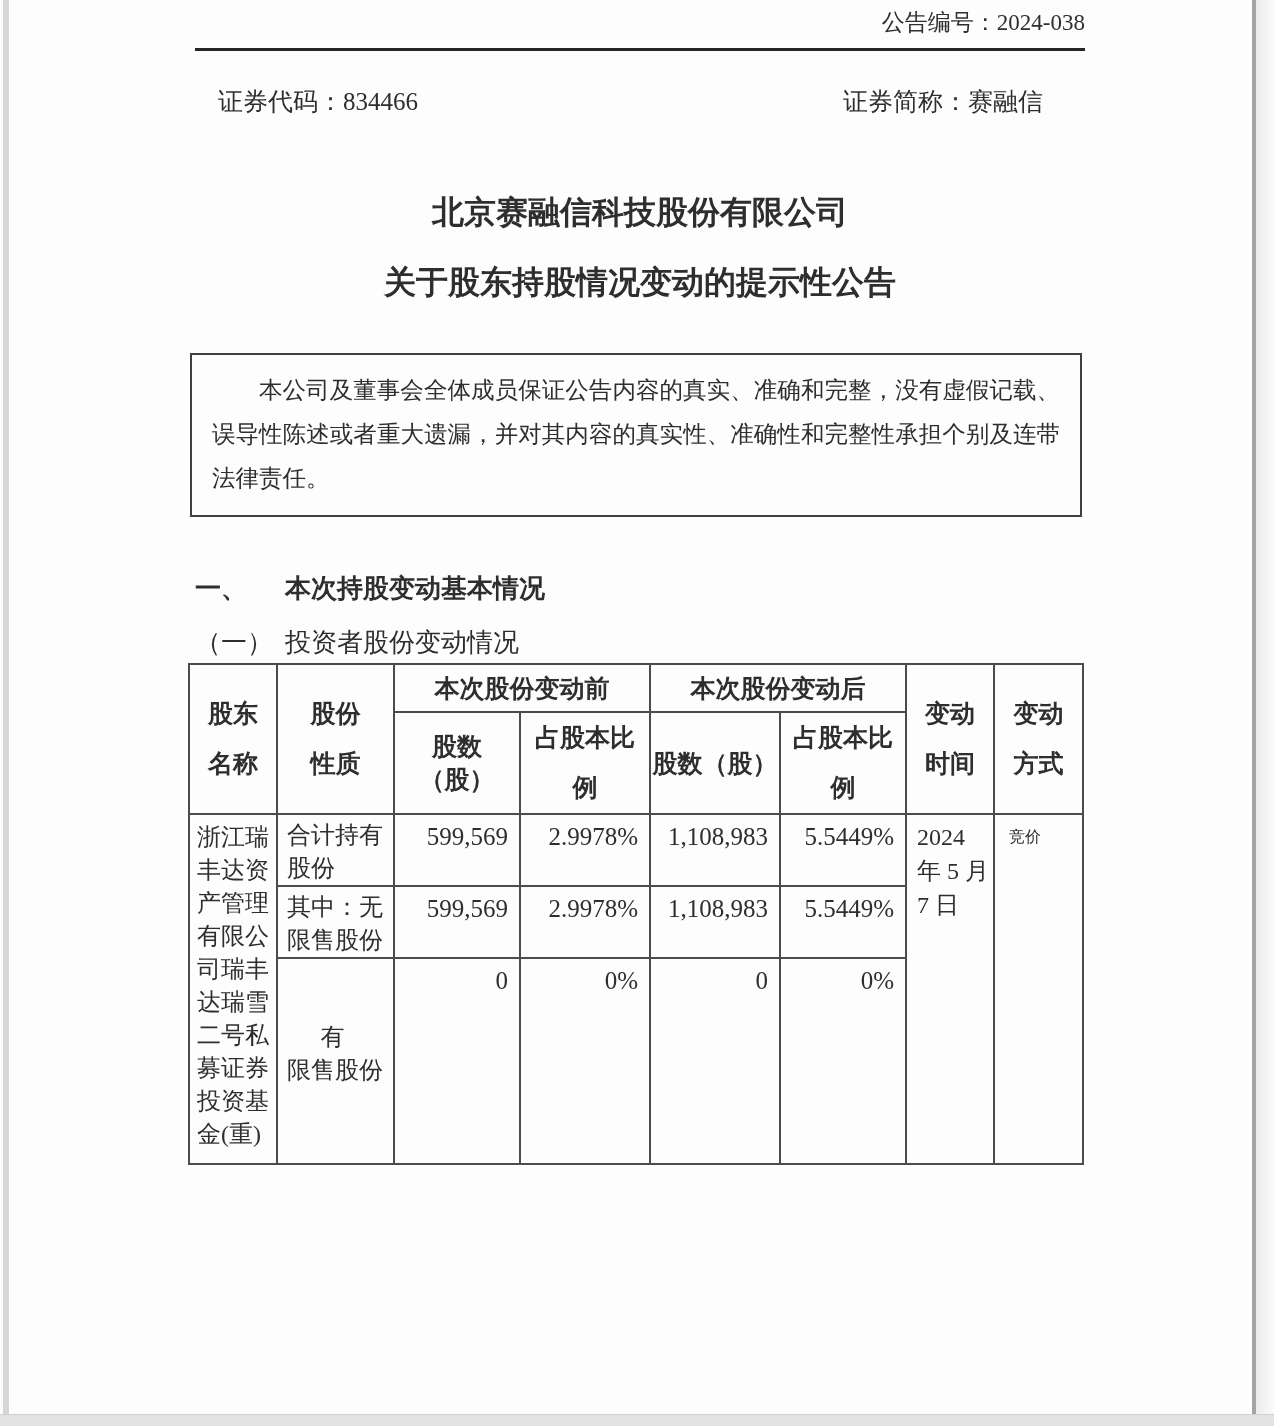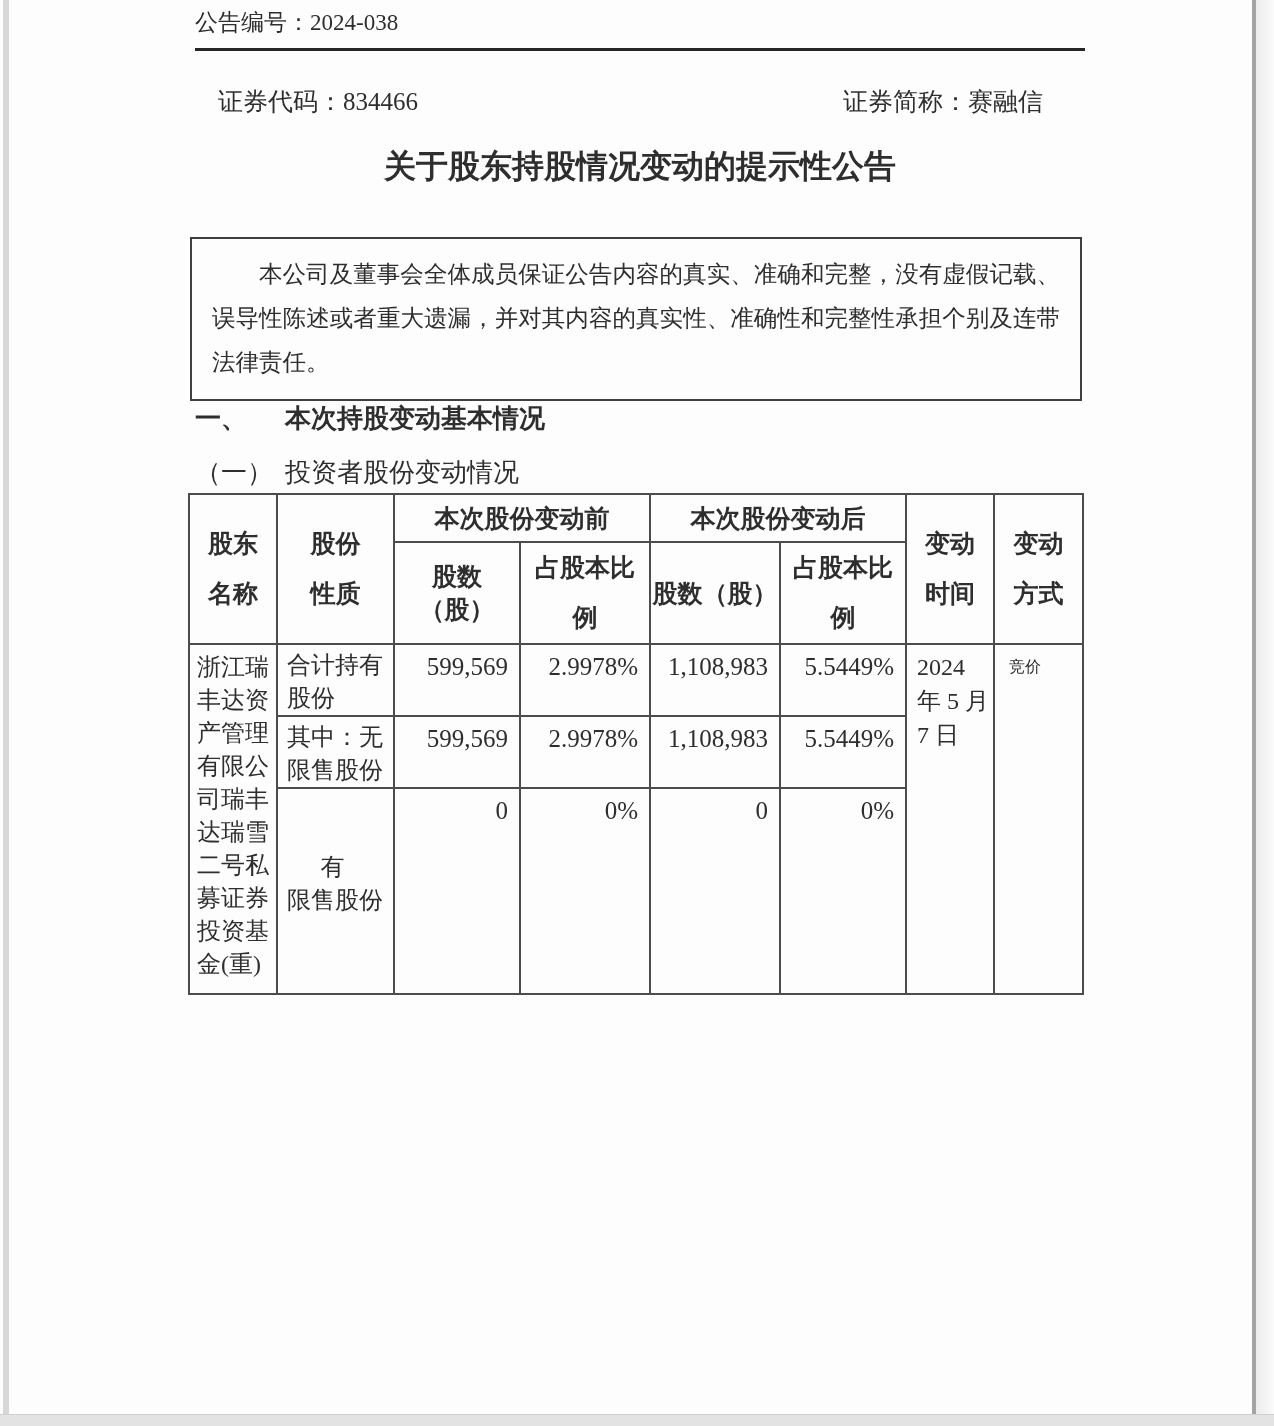--- a/index.html
+++ b/index.html
@@ -10,33 +10,33 @@
   }
   .edge-left   { position:absolute; left:3px;  top:0; width:6px;  height:100%; background:#d7d7d7; }
   .edge-rline  { position:absolute; left:1252px; top:0; width:4px; height:100%; background:#a4a4a4; }
   .edge-rarea  { position:absolute; left:1256px; top:0; width:18px; height:100%;
                  background:linear-gradient(90deg,#ececec,#fafafa); }
   .edge-bottom { position:absolute; left:0; bottom:0; width:100%; height:11px; background:#e3e3e3;
                  border-top:1px solid #d0d0d0; }
 
   .content { position:absolute; left:195px; top:0; width:890px; }
 
-  .ann   { margin-top:8px; text-align:left; font-size:23px; line-height:30px; }
+  .ann   { margin-top:8px; text-align:right; font-size:23px; line-height:30px; }
   .rule  { margin-top:10px; height:3px; background:#262626; }
   .meta  { margin-top:34px; display:flex; justify-content:space-between;
            font-size:25px; line-height:34px; padding:0 42px 0 23px; }
   .title1,.title2 { margin:0; text-align:center; font-size:32px; font-weight:bold; line-height:46px; }
   .title1 { margin-top:70px; }
   .title2 { margin-top:24px; }
 
   .notice-box { margin:48px 0 0 -5px; width:892px; box-sizing:border-box;
                 border:2px solid #3f3f3f; padding:9px 16px 11px; }
   .notice-box p { margin:4px; font-size:23.5px; line-height:44px; text-align:justify; text-indent:2em; }
 
-  .sec1 { font-size:26px; font-weight:bold; line-height:36px; }
+  .sec1 { margin-top:54px; font-size:26px; font-weight:bold; line-height:36px; }
   .sec2 { margin-top:19px; font-size:26px; line-height:34px; }
   .secnum { display:inline-block; width:90px; }
 
   table.chg { margin:3px 0 0 -7px; width:894px; border-collapse:collapse; table-layout:fixed; }
   .chg th, .chg td { border:2px solid #4c4c4c; box-sizing:border-box; overflow:hidden; }
   .chg thead th { font-size:25px; font-weight:bold; text-align:center; padding:0; }
   .lh50 { line-height:50px; }
   .w52  { width:52px;  margin:0 auto; }
   .w104 { width:104px; margin:0 auto; line-height:50px; }
   tr.hr1 { height:48px; }
@@ -69,20 +69,21 @@
 
     <div class="ann">公告编号：2024-038</div>
 
     <div class="rule"></div>
 
     <div class="meta">
       <span>证券代码：834466</span>
       <span>证券简称：赛融信</span>
     </div>
 
+    <h1 class="title1">北京赛融信科技股份有限公司</h1>
     <h2 class="title2">关于股东持股情况变动的提示性公告</h2>
 
     <div class="notice-box">
       <p>本公司及董事会全体成员保证公告内容的真实、准确和完整，没有虚假记载、误导性陈述或者重大遗漏，并对其内容的真实性、准确性和完整性承担个别及连带法律责任。</p>
     </div>
 
     <div class="sec1">
       <span class="secnum">一、</span><span>本次持股变动基本情况</span>
     </div>
 

